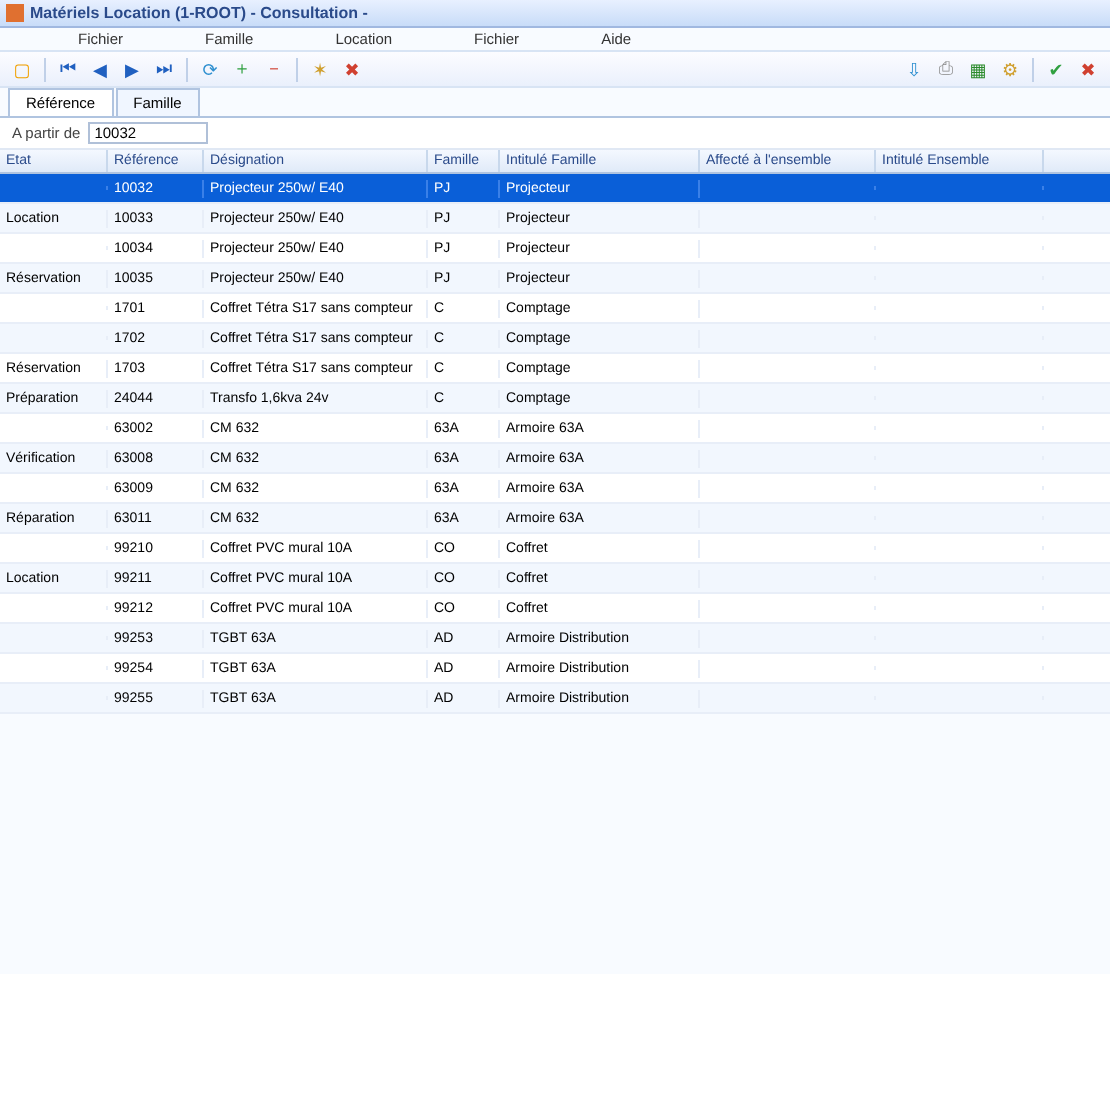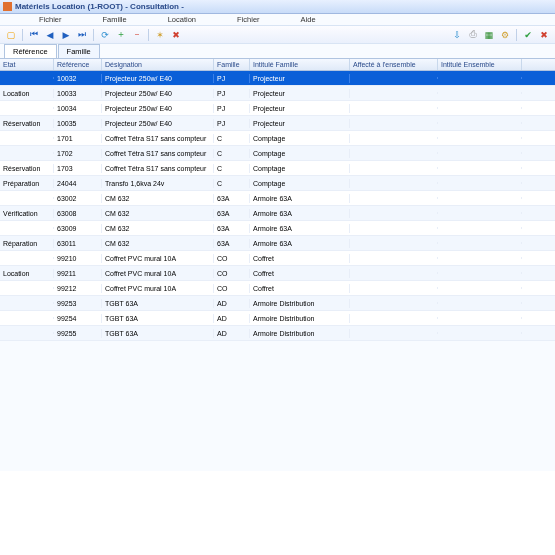--- a/index.html
+++ b/index.html
@@ -88,20 +88,24 @@
       <div class="tbtn" style="color:#30a040">✔</div>
       <div class="tbtn" style="color:#d04030">✖</div>
     </div>
   </div>
 
   <div class="tabbar">
     <div class="tab active">Référence</div>
     <div class="tab">Famille</div>
   </div>
 
+  <div class="filterbar">
+    <label>A partir de</label>
+    <input type="text" value="10032" style="">
+  </div>
 
   <div class="grid">
     <div class="ghead">
       <div class="gcol c-etat">Etat</div>
       <div class="gcol c-ref">Référence</div>
       <div class="gcol c-desig">Désignation</div>
       <div class="gcol c-fam">Famille</div>
       <div class="gcol c-intfam">Intitulé Famille</div>
       <div class="gcol c-aff">Affecté à l'ensemble</div>
       <div class="gcol c-intens">Intitulé Ensemble</div>

